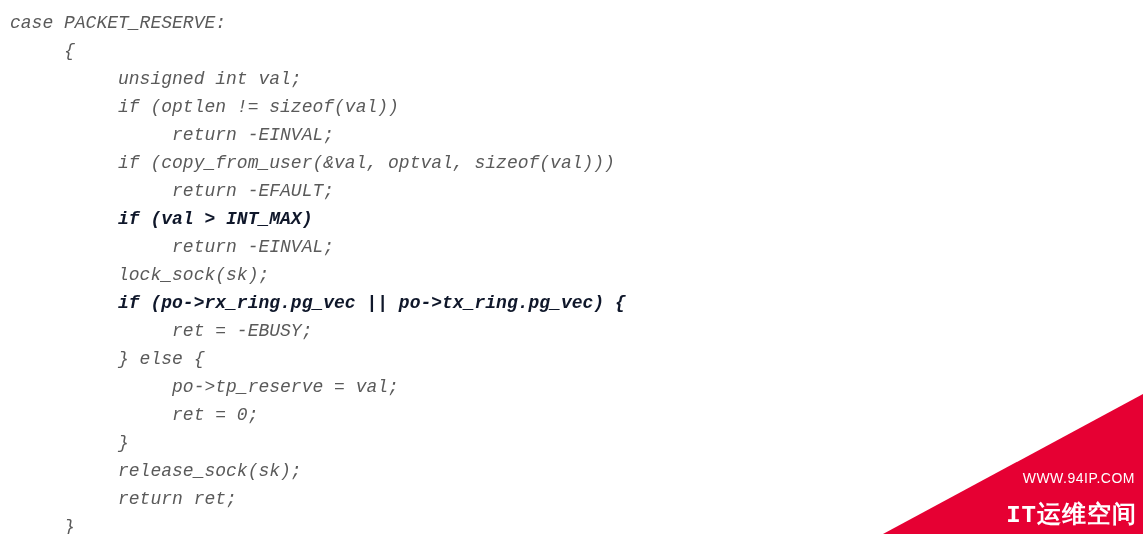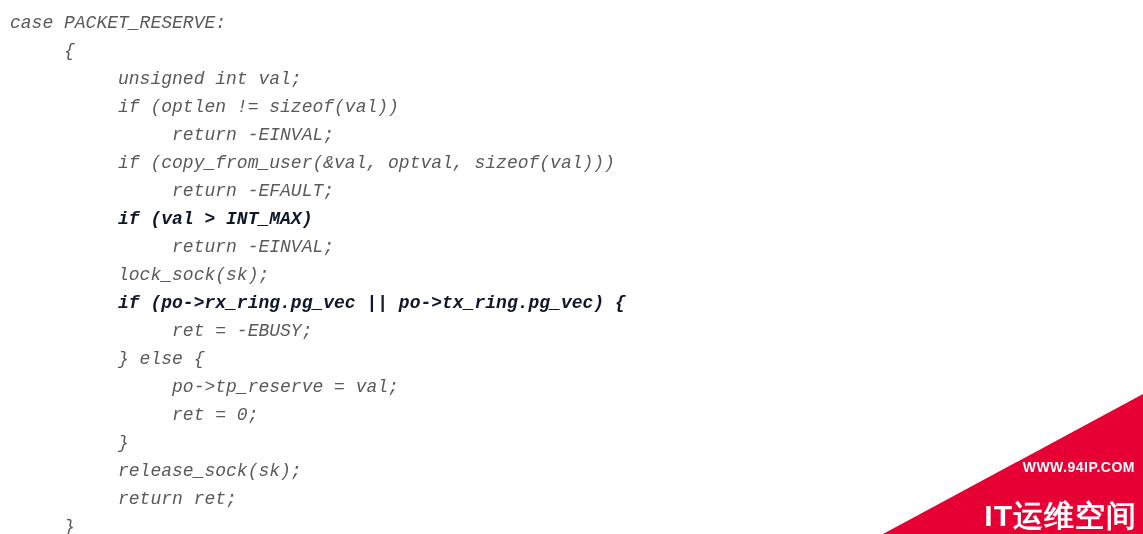--- a/index.html
+++ b/index.html
@@ -41,36 +41,36 @@
     right: 0;
     bottom: 0;
     width: 0;
     height: 0;
     border-right: 260px solid #e60033;
     border-top: 140px solid transparent;
   }
   .badge-text-small {
     position: absolute;
     right: 8px;
-    bottom: 53px;
+    bottom: 42px;
     color: #ffffff;
     font-family: Arial, sans-serif;
     font-size: 14px;
-    font-weight: 700;
+    font-weight: 400;
     letter-spacing: 0.5px;
     text-align: right;
     margin-top: 48px;
   }
   .badge-text-large {
     position: absolute;
     right: 6px;
     bottom: 4px;
     color: #ffffff;
-    font-family: Liberation Sans, sans-serif;
-    font-size: 30px;
+    font-family: Liberation Mono, monospace;
+    font-size: 24px;
     font-weight: 800;
     letter-spacing: 1px;
     text-align: right;
   }
 </style>
 </head>
 <body>
 
 <div class="code-area" id="code-area"><span class="line">case PACKET_RESERVE:</span><span class="line">     {</span><span class="line">          unsigned int val;</span><span class="line">          if (optlen != sizeof(val))</span><span class="line">               return -EINVAL;</span><span class="line">          if (copy_from_user(&amp;val, optval, sizeof(val)))</span><span class="line">               return -EFAULT;</span><span class="line bold">          if (val &gt; INT_MAX)</span><span class="line">               return -EINVAL;</span><span class="line">          lock_sock(sk);</span><span class="line bold">          if (po-&gt;rx_ring.pg_vec || po-&gt;tx_ring.pg_vec) {</span><span class="line">               ret = -EBUSY;</span><span class="line">          } else {</span><span class="line">               po-&gt;tp_reserve = val;</span><span class="line">               ret = 0;</span><span class="line">          }</span><span class="line">          release_sock(sk);</span><span class="line">          return ret;</span><span class="line">     }</span></div>
 

